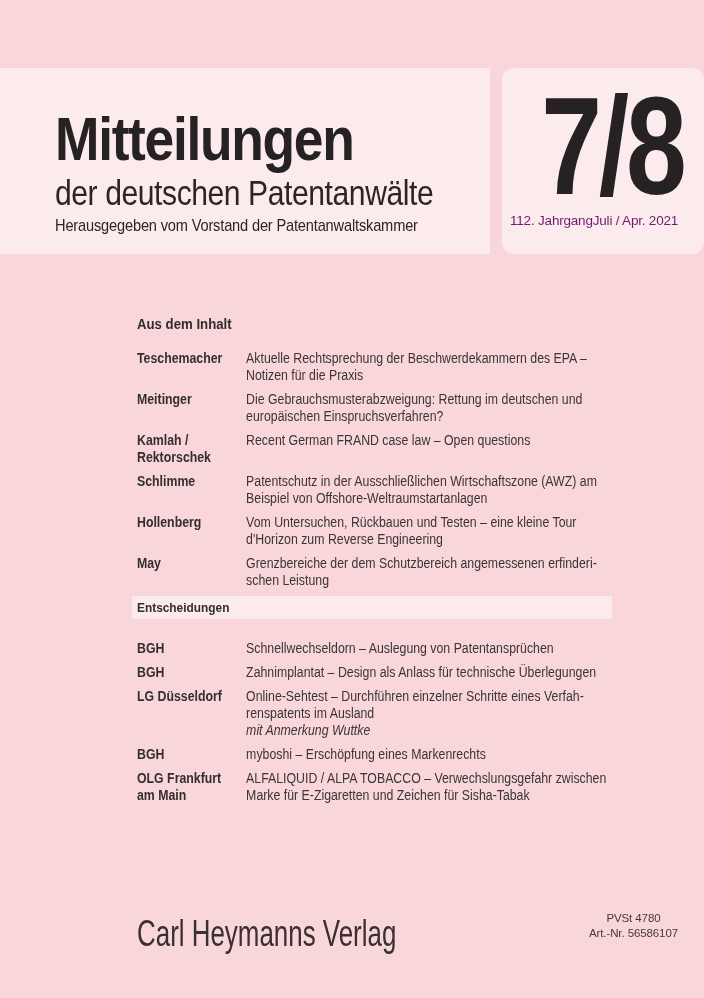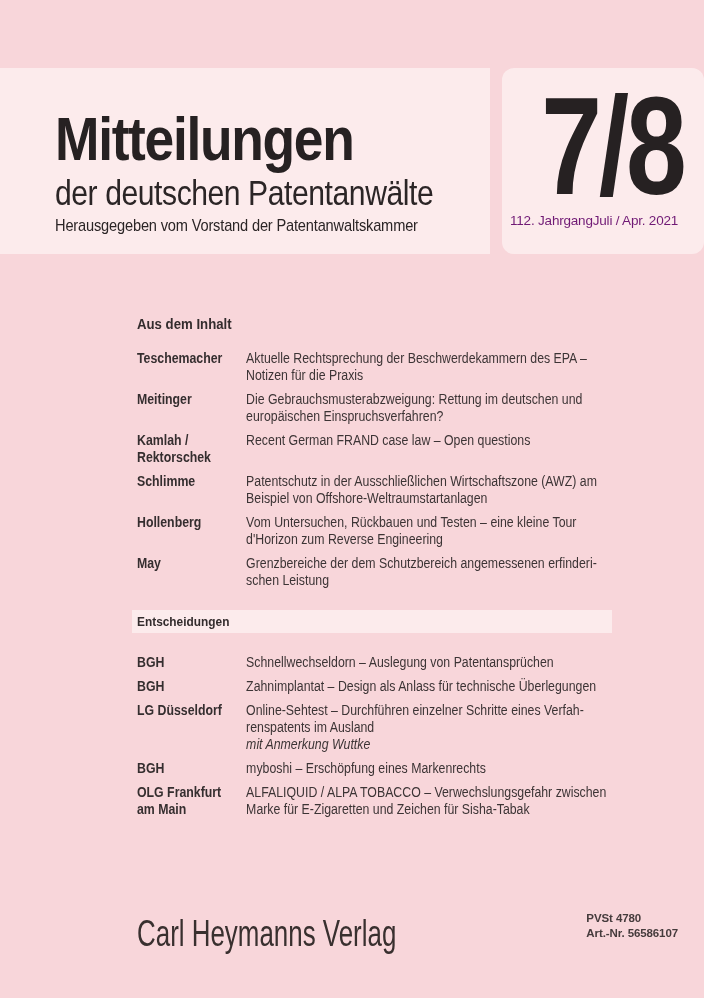--- a/index.html
+++ b/index.html
@@ -73,39 +73,39 @@
     font-size:13.5px; font-weight:700; color:#332c2d;
     transform:scaleX(.88); transform-origin:left center;
     white-space:nowrap;
   }
   .entries {
     margin-left:5px; width:560px;
     transform:scaleX(.88); transform-origin:left top;
     font-size:14px; line-height:17px; color:#3c3435;
   }
   .sec-beitraege .entries { margin-top:17px; }
-  .sec-entscheidungen { margin-top:21px; }
+  .sec-entscheidungen { margin-top:7px; }
   .sec-entscheidungen .entries { margin-top:21px; }
   .entry { display:grid; grid-template-columns:124px 436px; margin-bottom:7px; }
   .entry .author { font-weight:700; white-space:pre-line; color:#352e2f; }
   .entry .title  { white-space:pre-line; }
   .entry .note   { font-style:italic; }
 
   
   .publisher {
     position:absolute; left:137px; top:916px;
     font-size:36px; line-height:36px; color:#39302f;
     letter-spacing:0;
     transform:scaleX(.72); transform-origin:left top;
     white-space:nowrap;
   }
   .print-codes {
     position:absolute; right:26px; top:911px;
-    text-align:left; font-size:11.5px; line-height:14.5px;
-    letter-spacing:-.1px; color:#453b3c;font-weight:bold;
+    text-align:center; font-size:11.5px; line-height:14.5px;
+    letter-spacing:-.1px; color:#453b3c;
   }
 </style>
 </head>
 <body>
 
 <div class="page">
 
   <header>
     <div class="mast-left panel">
       <div class="m-title">Mitteilungen</div>

